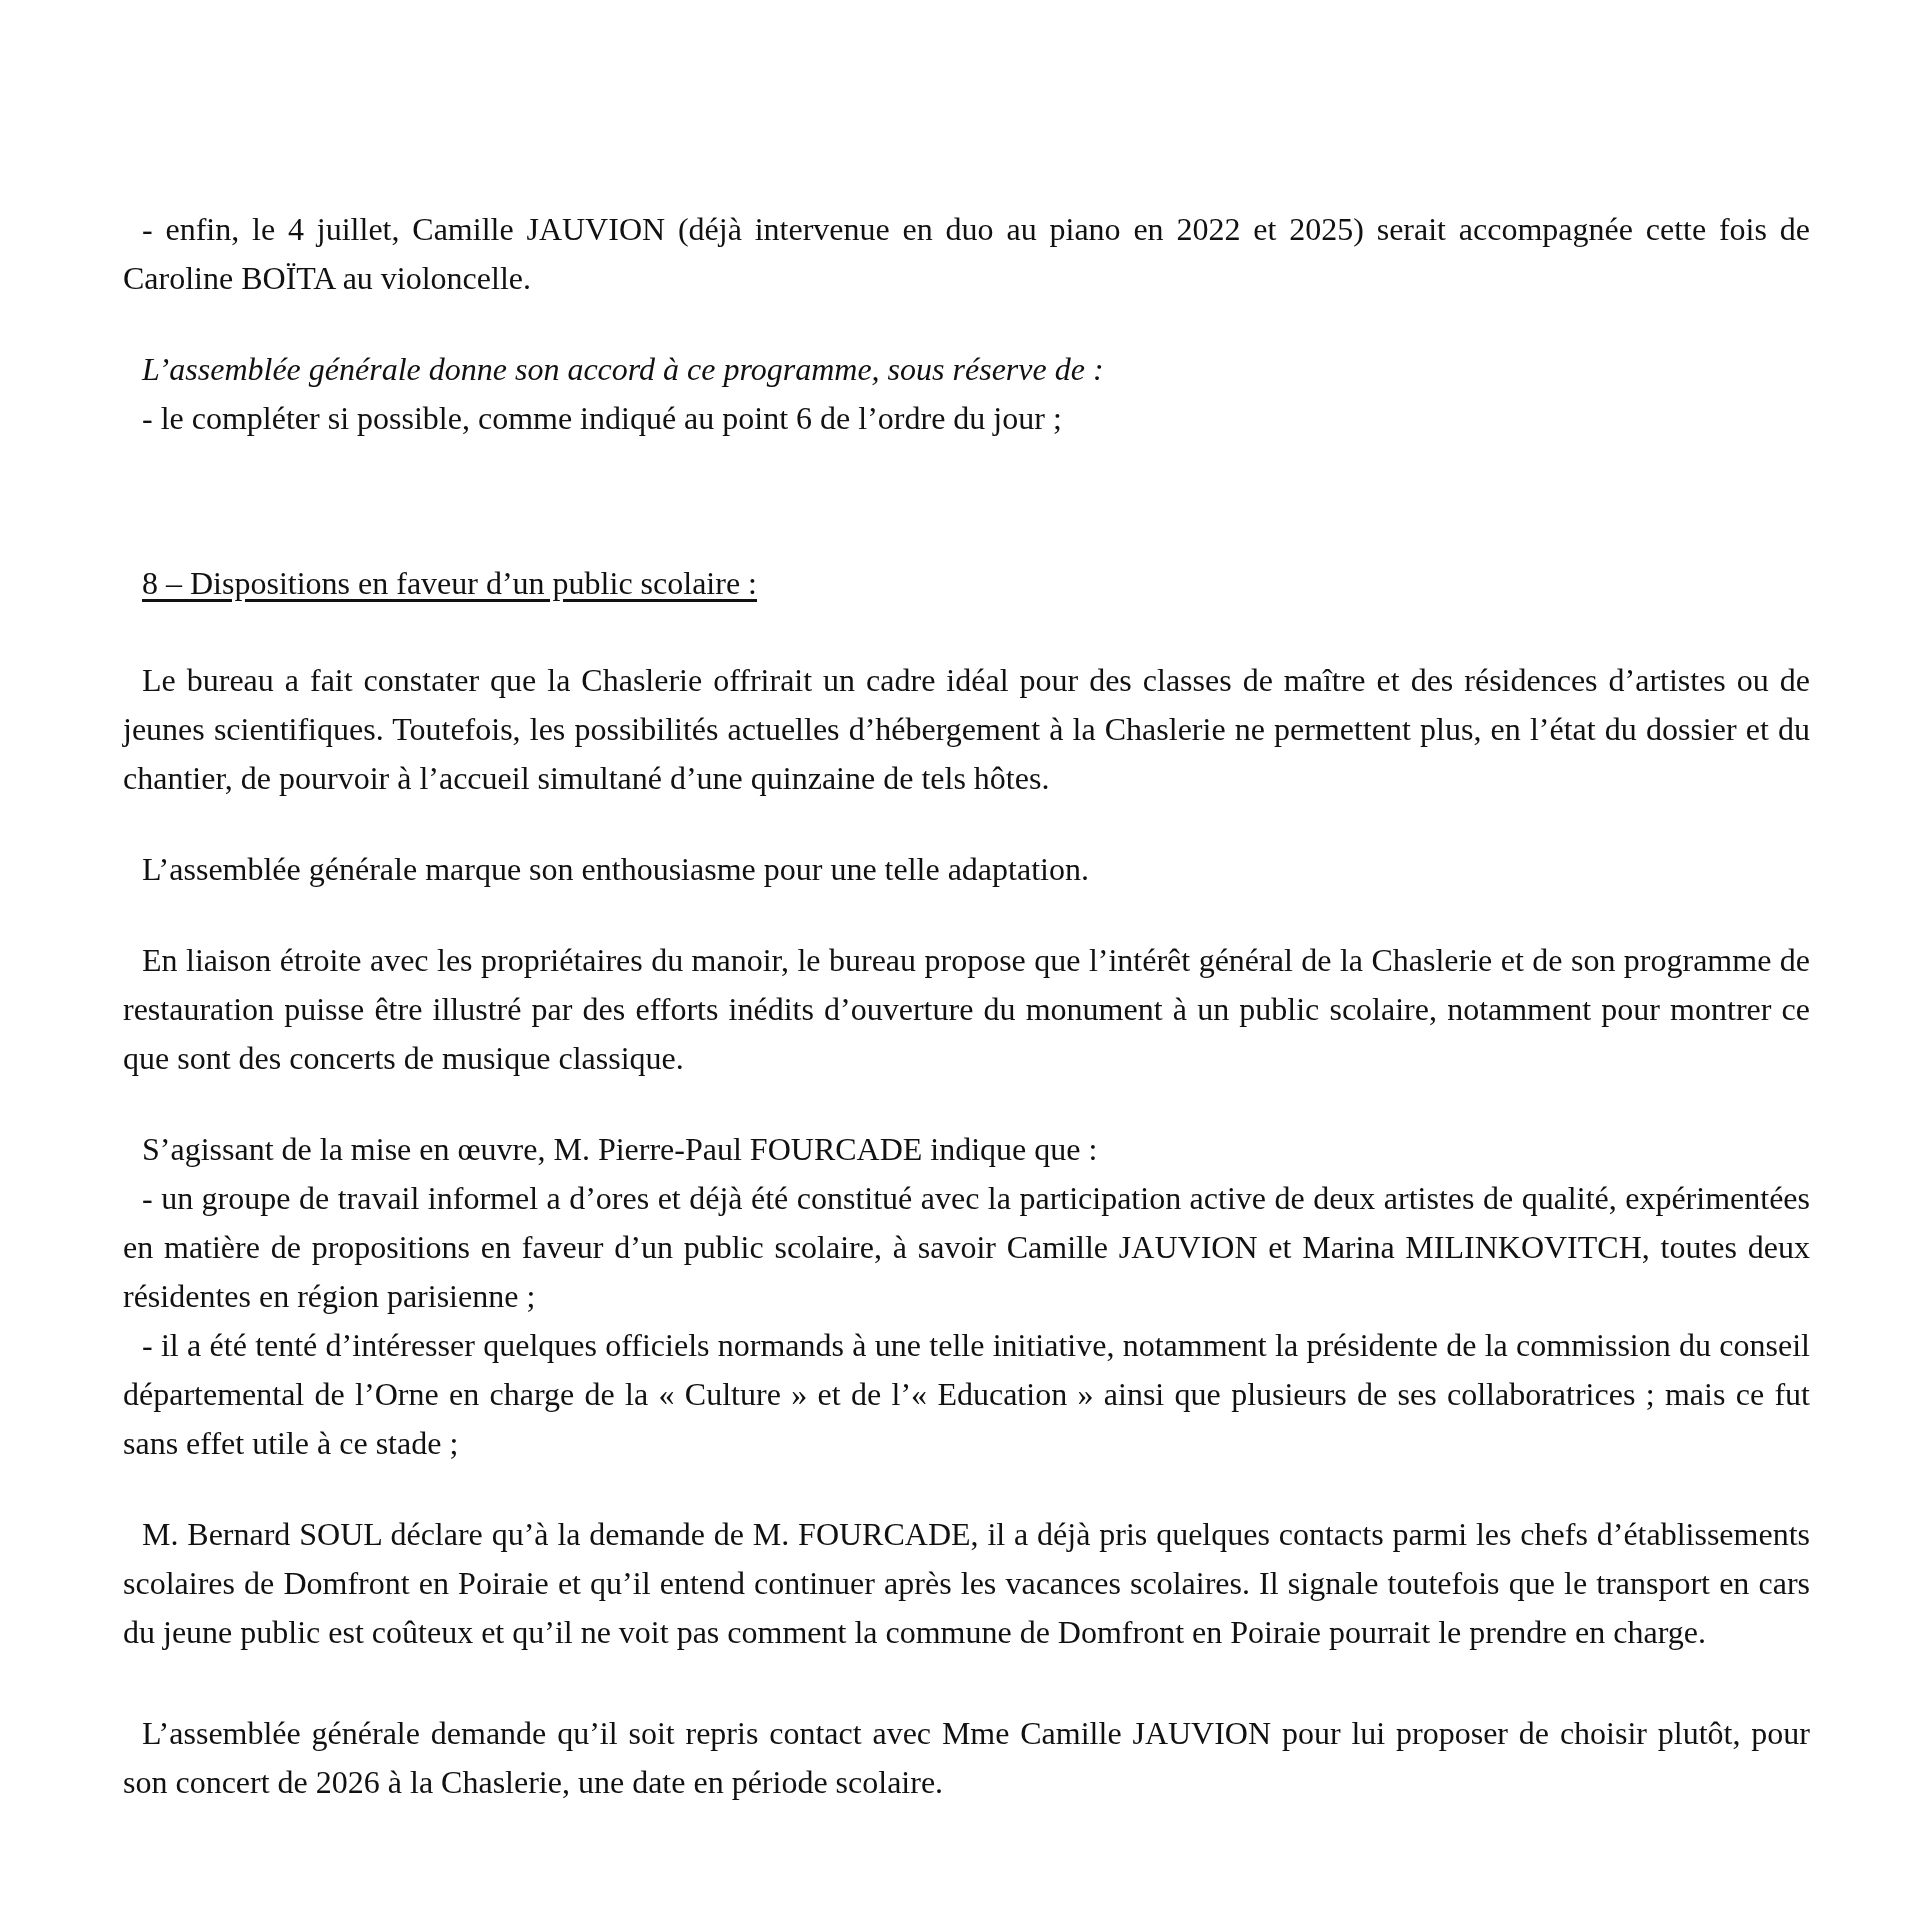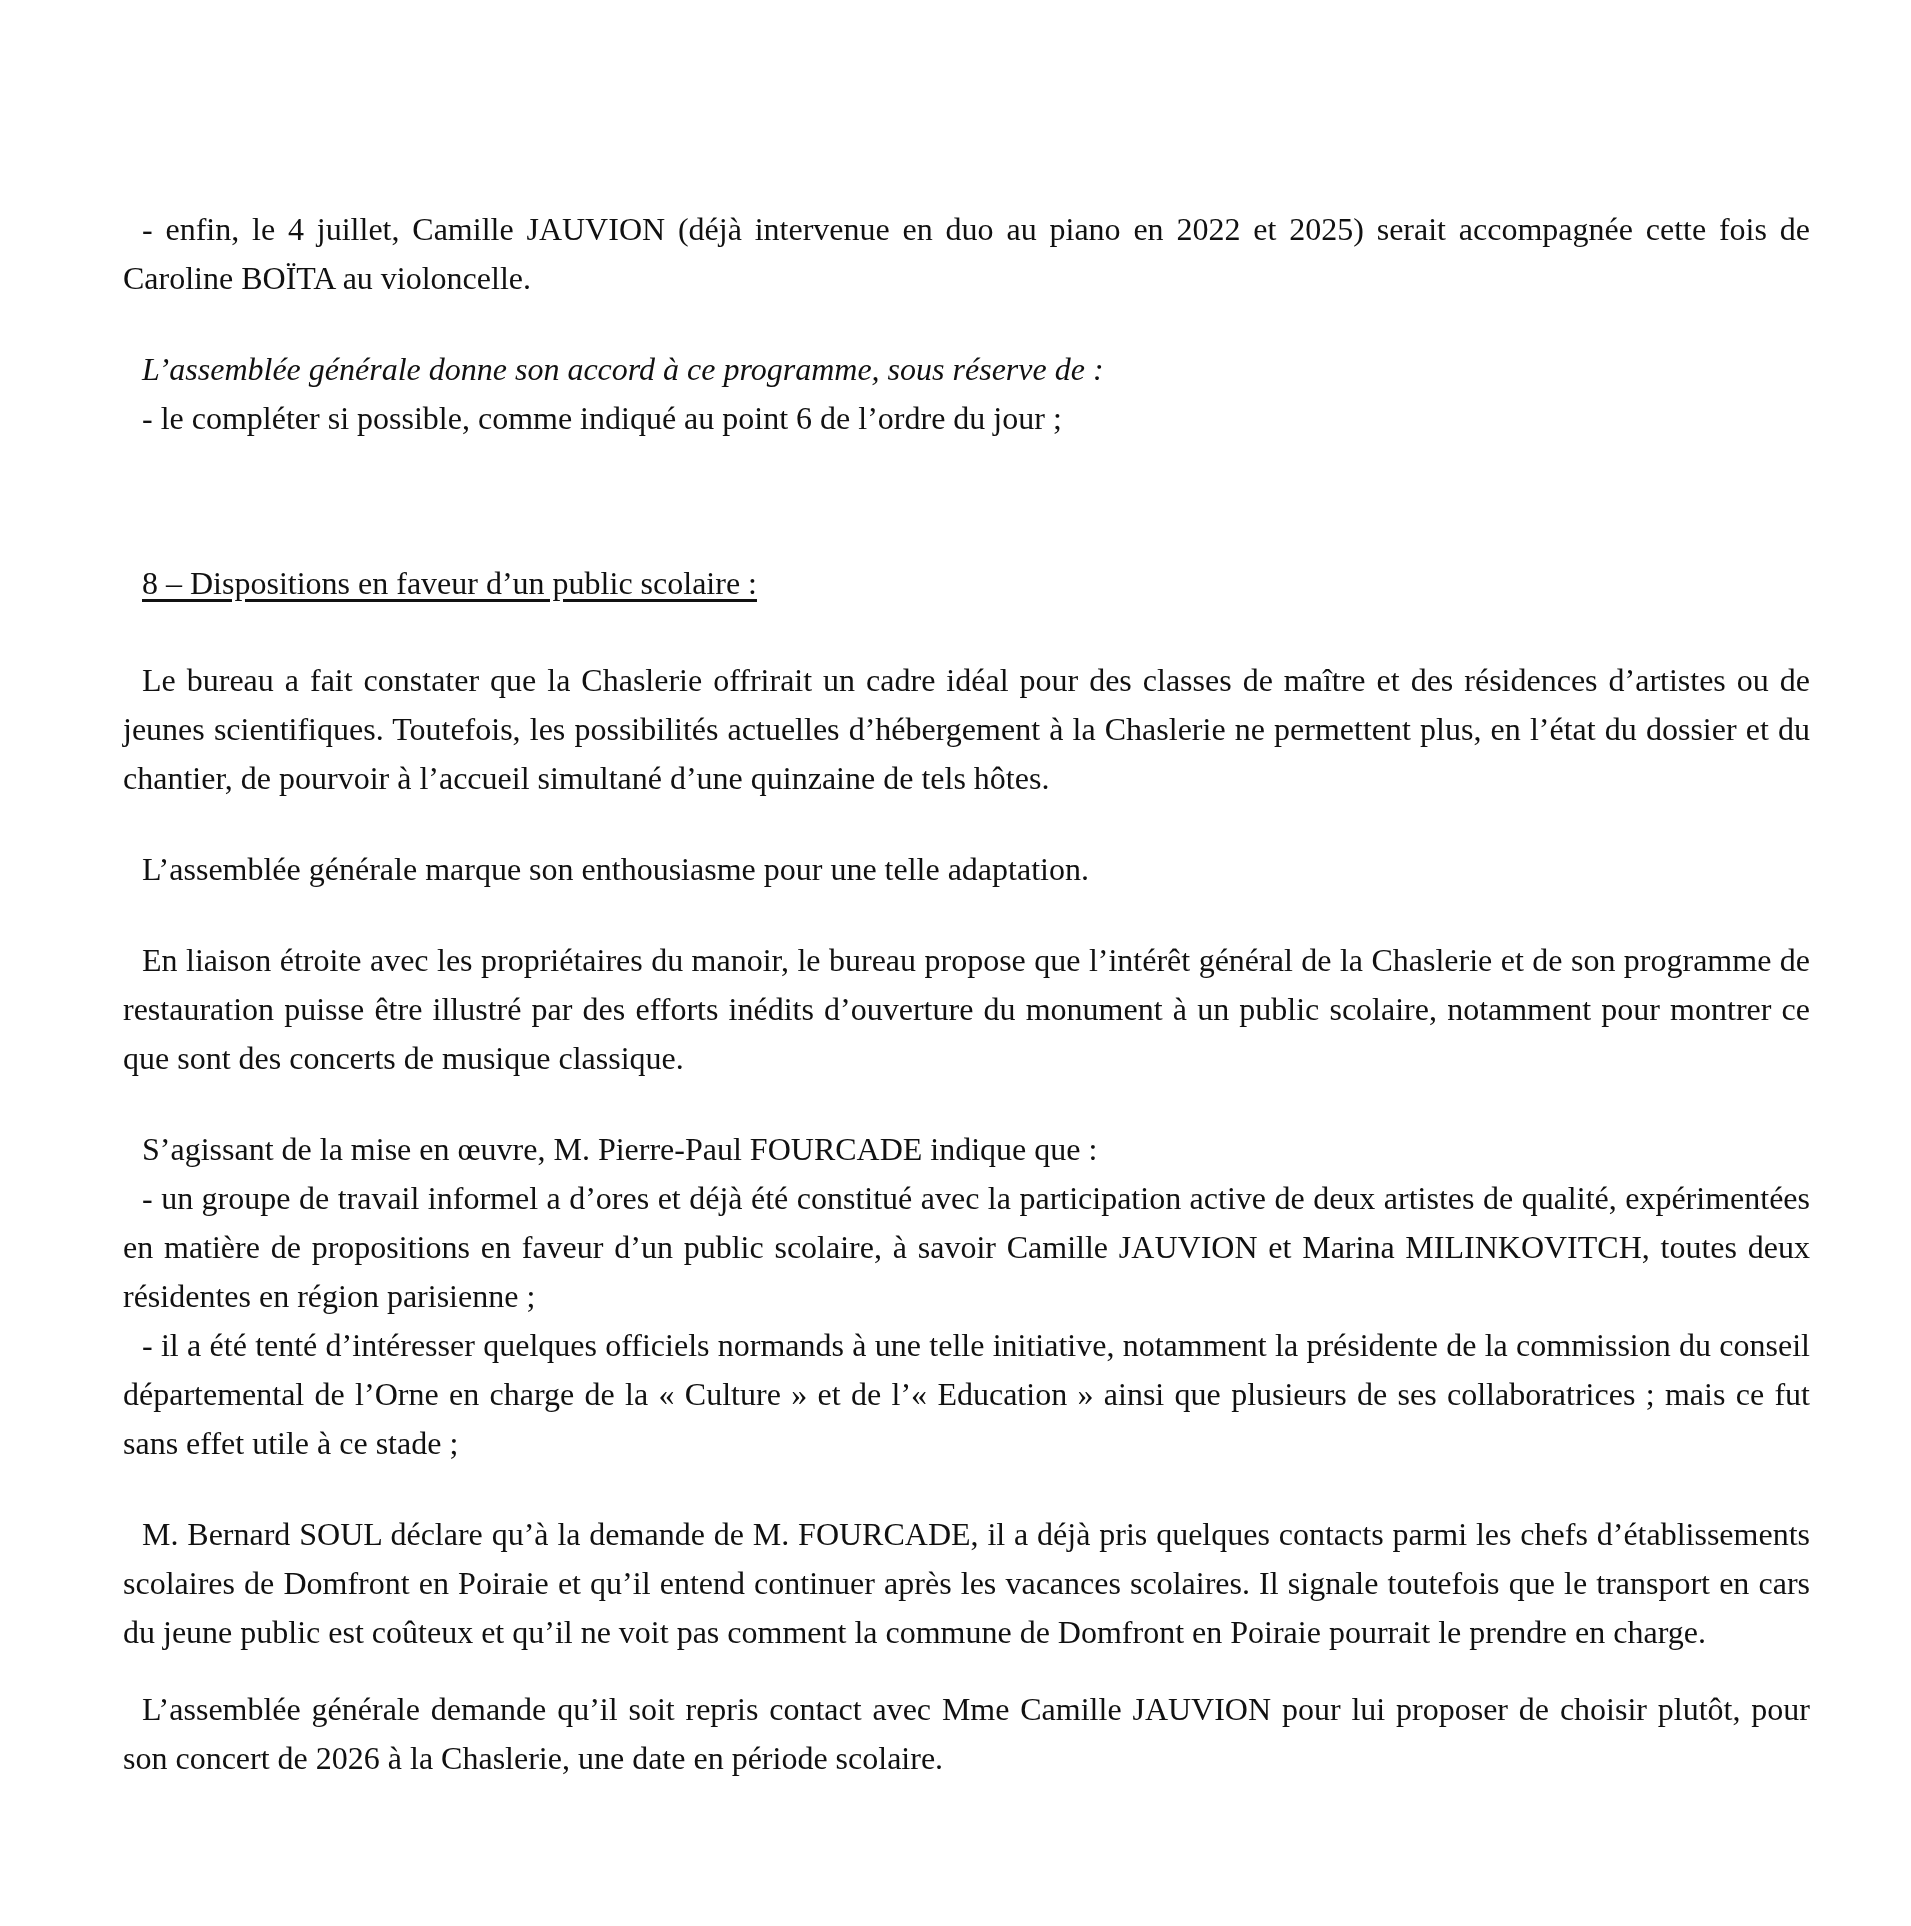--- a/index.html
+++ b/index.html
@@ -30,21 +30,21 @@
 
   <div class="content" style="top:559px;">
     <p class="heading">8 – Dispositions en faveur d’un public scolaire :</p>
     <p class="indent" style="margin-top:48px;">Le bureau a fait constater que la Chaslerie offrirait un cadre idéal pour des classes de maître et des résidences d’artistes ou de jeunes scientifiques. Toutefois, les possibilités actuelles d’hébergement à la Chaslerie ne permettent plus, en l’état du dossier et du chantier, de pourvoir à l’accueil simultané d’une quinzaine de tels hôtes.</p>
     <p class="indent" style="margin-top:42px;">L’assemblée générale marque son enthousiasme pour une telle adaptation.</p>
     <p class="indent" style="margin-top:42px;">En liaison étroite avec les propriétaires du manoir, le bureau propose que l’intérêt général de la Chaslerie et de son programme de restauration puisse être illustré par des efforts inédits d’ouverture du monument à un public scolaire, notamment pour montrer ce que sont des concerts de musique classique.</p>
     <p class="indent" style="margin-top:42px;">S’agissant de la mise en œuvre,  M. Pierre-Paul FOURCADE indique que :</p>
     <p class="indent">- un groupe de travail informel a d’ores et déjà été constitué avec la participation active de deux artistes de qualité, expérimentées en matière de propositions en faveur d’un public scolaire, à savoir Camille JAUVION et Marina MILINKOVITCH, toutes deux résidentes en région parisienne ;</p>
     <p class="indent">- il a été tenté d’intéresser quelques officiels normands à une telle initiative, notamment la présidente de la commission du conseil départemental de l’Orne en charge de la « Culture » et de l’« Education » ainsi que plusieurs de ses collaboratrices ; mais ce fut sans effet utile à ce stade ;</p>
     <p class="indent" style="margin-top:42px;">M. Bernard SOUL déclare qu’à la demande de M. FOURCADE, il a déjà pris quelques contacts parmi les chefs d’établissements scolaires de Domfront en Poiraie et qu’il entend continuer après les vacances scolaires. Il signale toutefois que le transport en cars du jeune public est coûteux et qu’il ne voit pas comment la commune de Domfront en Poiraie pourrait le prendre en charge.</p>
-    <p class="indent" style="margin-top:28px;">L’assemblée générale demande qu’il soit repris contact avec Mme Camille JAUVION pour lui proposer de choisir plutôt, pour son concert de 2026 à la Chaslerie, une date en période scolaire.</p>
+    <p class="indent" style="margin-top:52px;">L’assemblée générale demande qu’il soit repris contact avec Mme Camille JAUVION pour lui proposer de choisir plutôt, pour son concert de 2026 à la Chaslerie, une date en période scolaire.</p>
   </div>
 
   <div class="content" style="top:1922px;">
     <p class="heading">9 – Questions diverses :</p>
 
   </div>
 
 </div>
 
 

